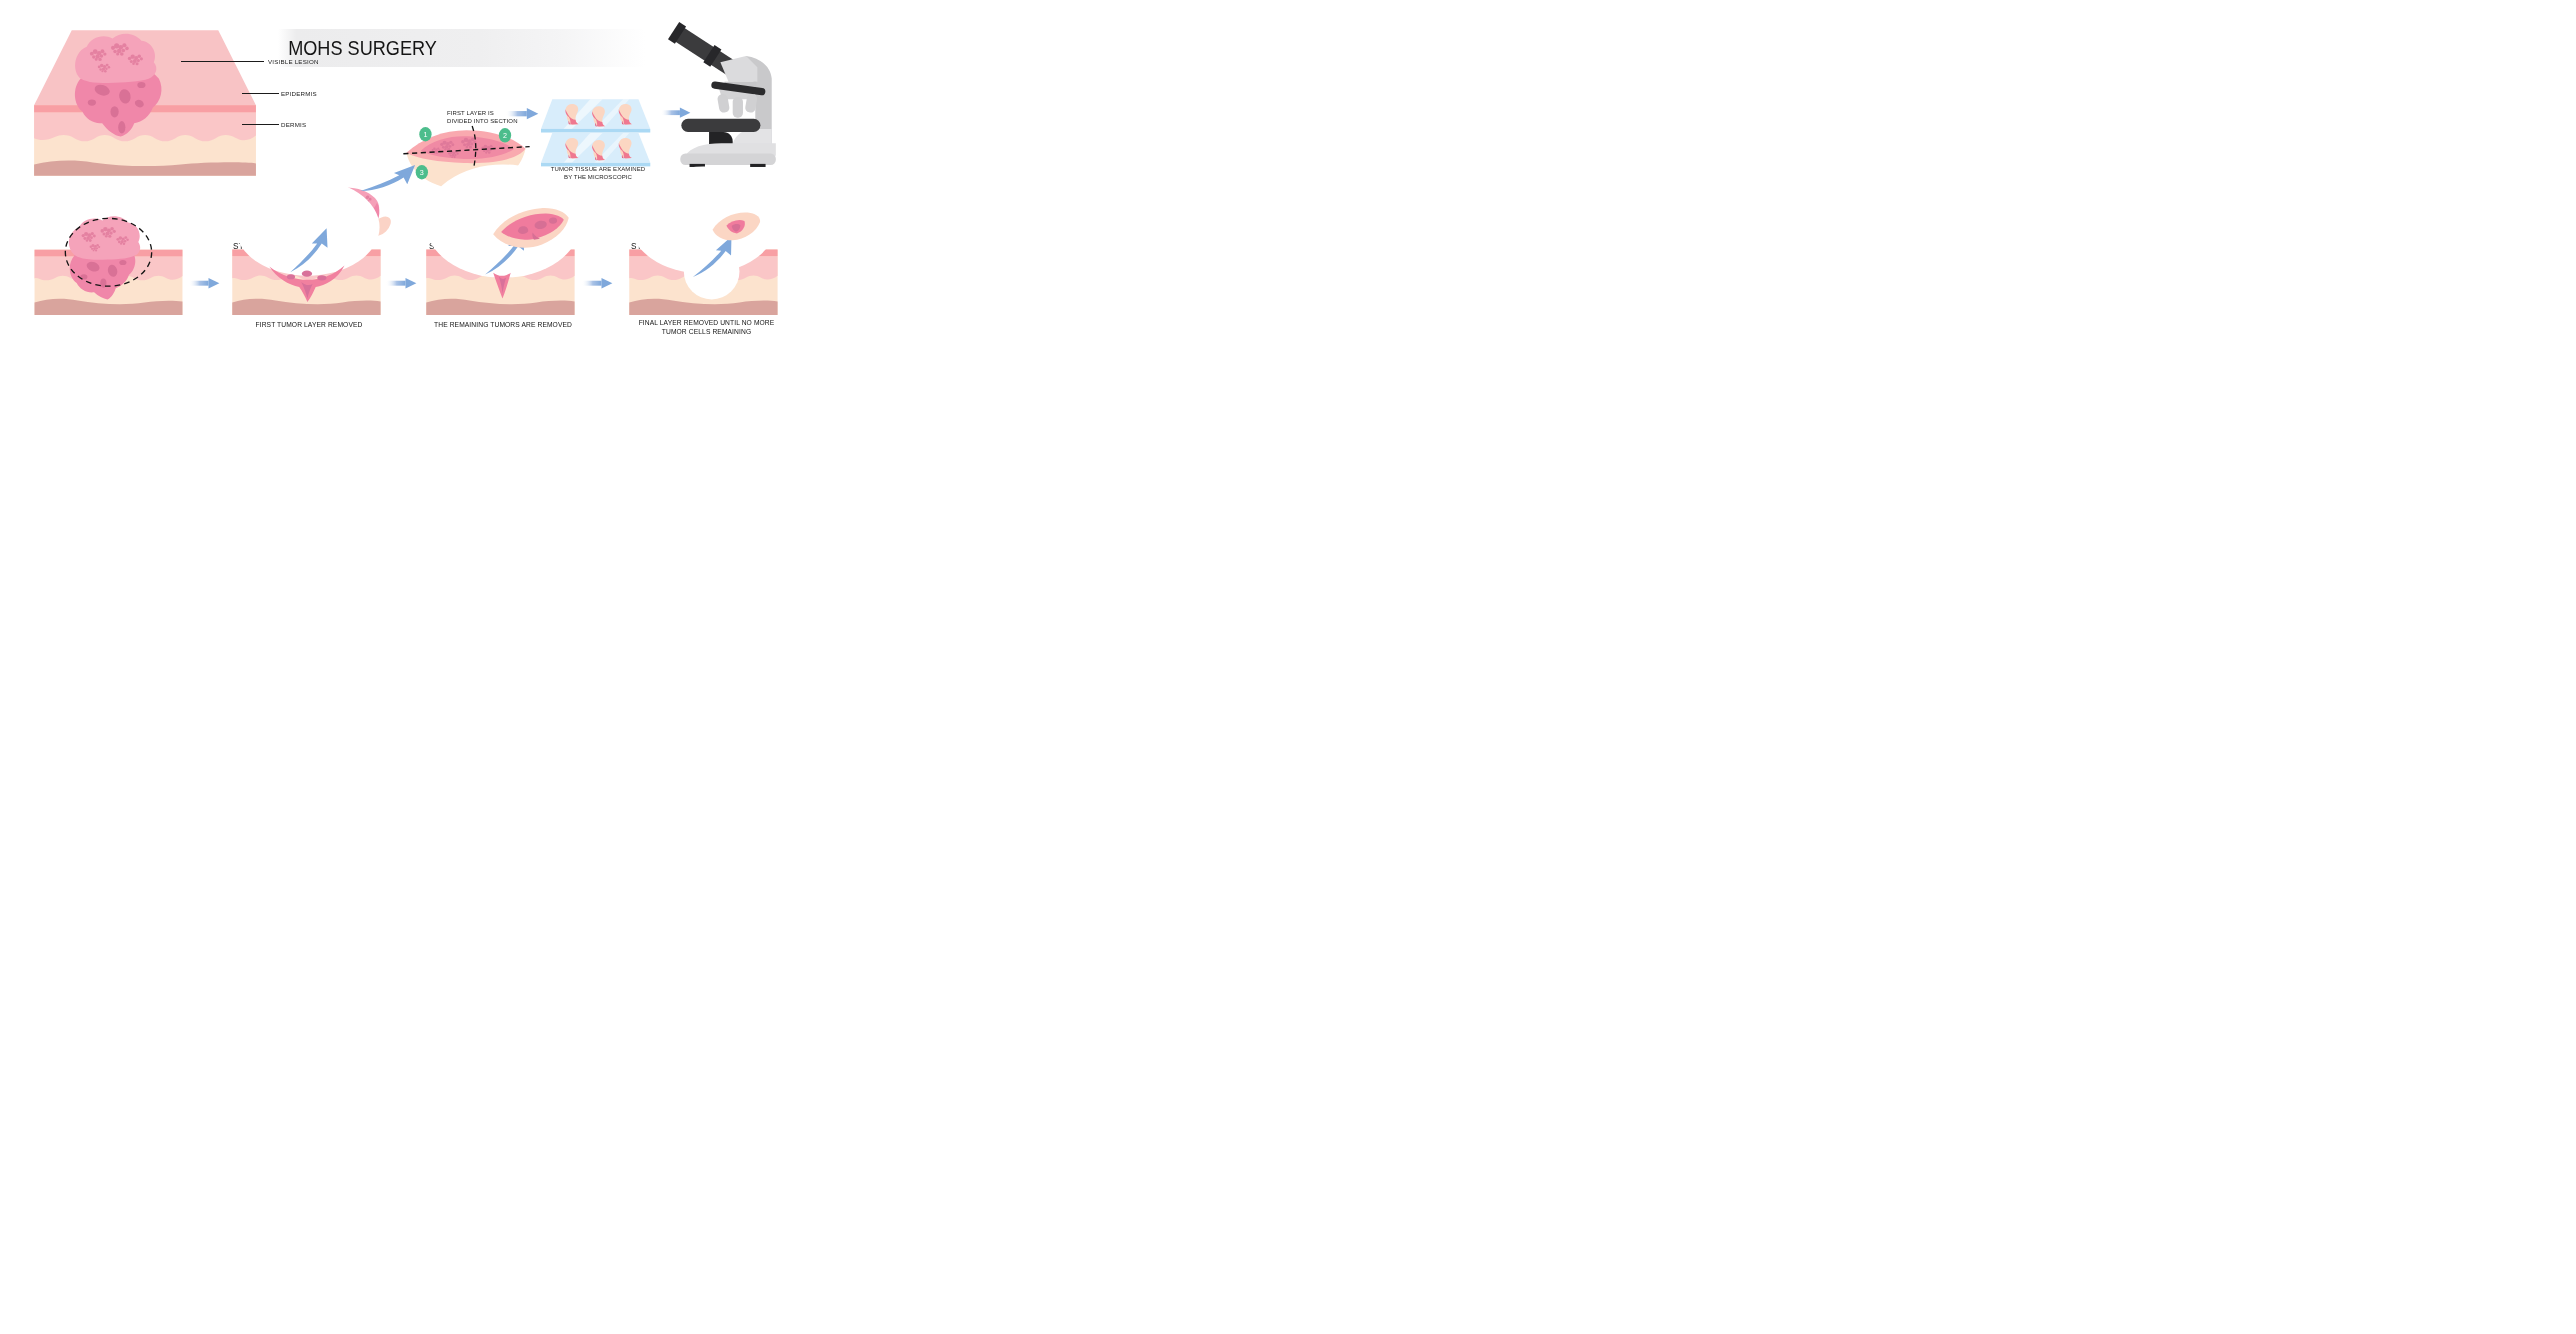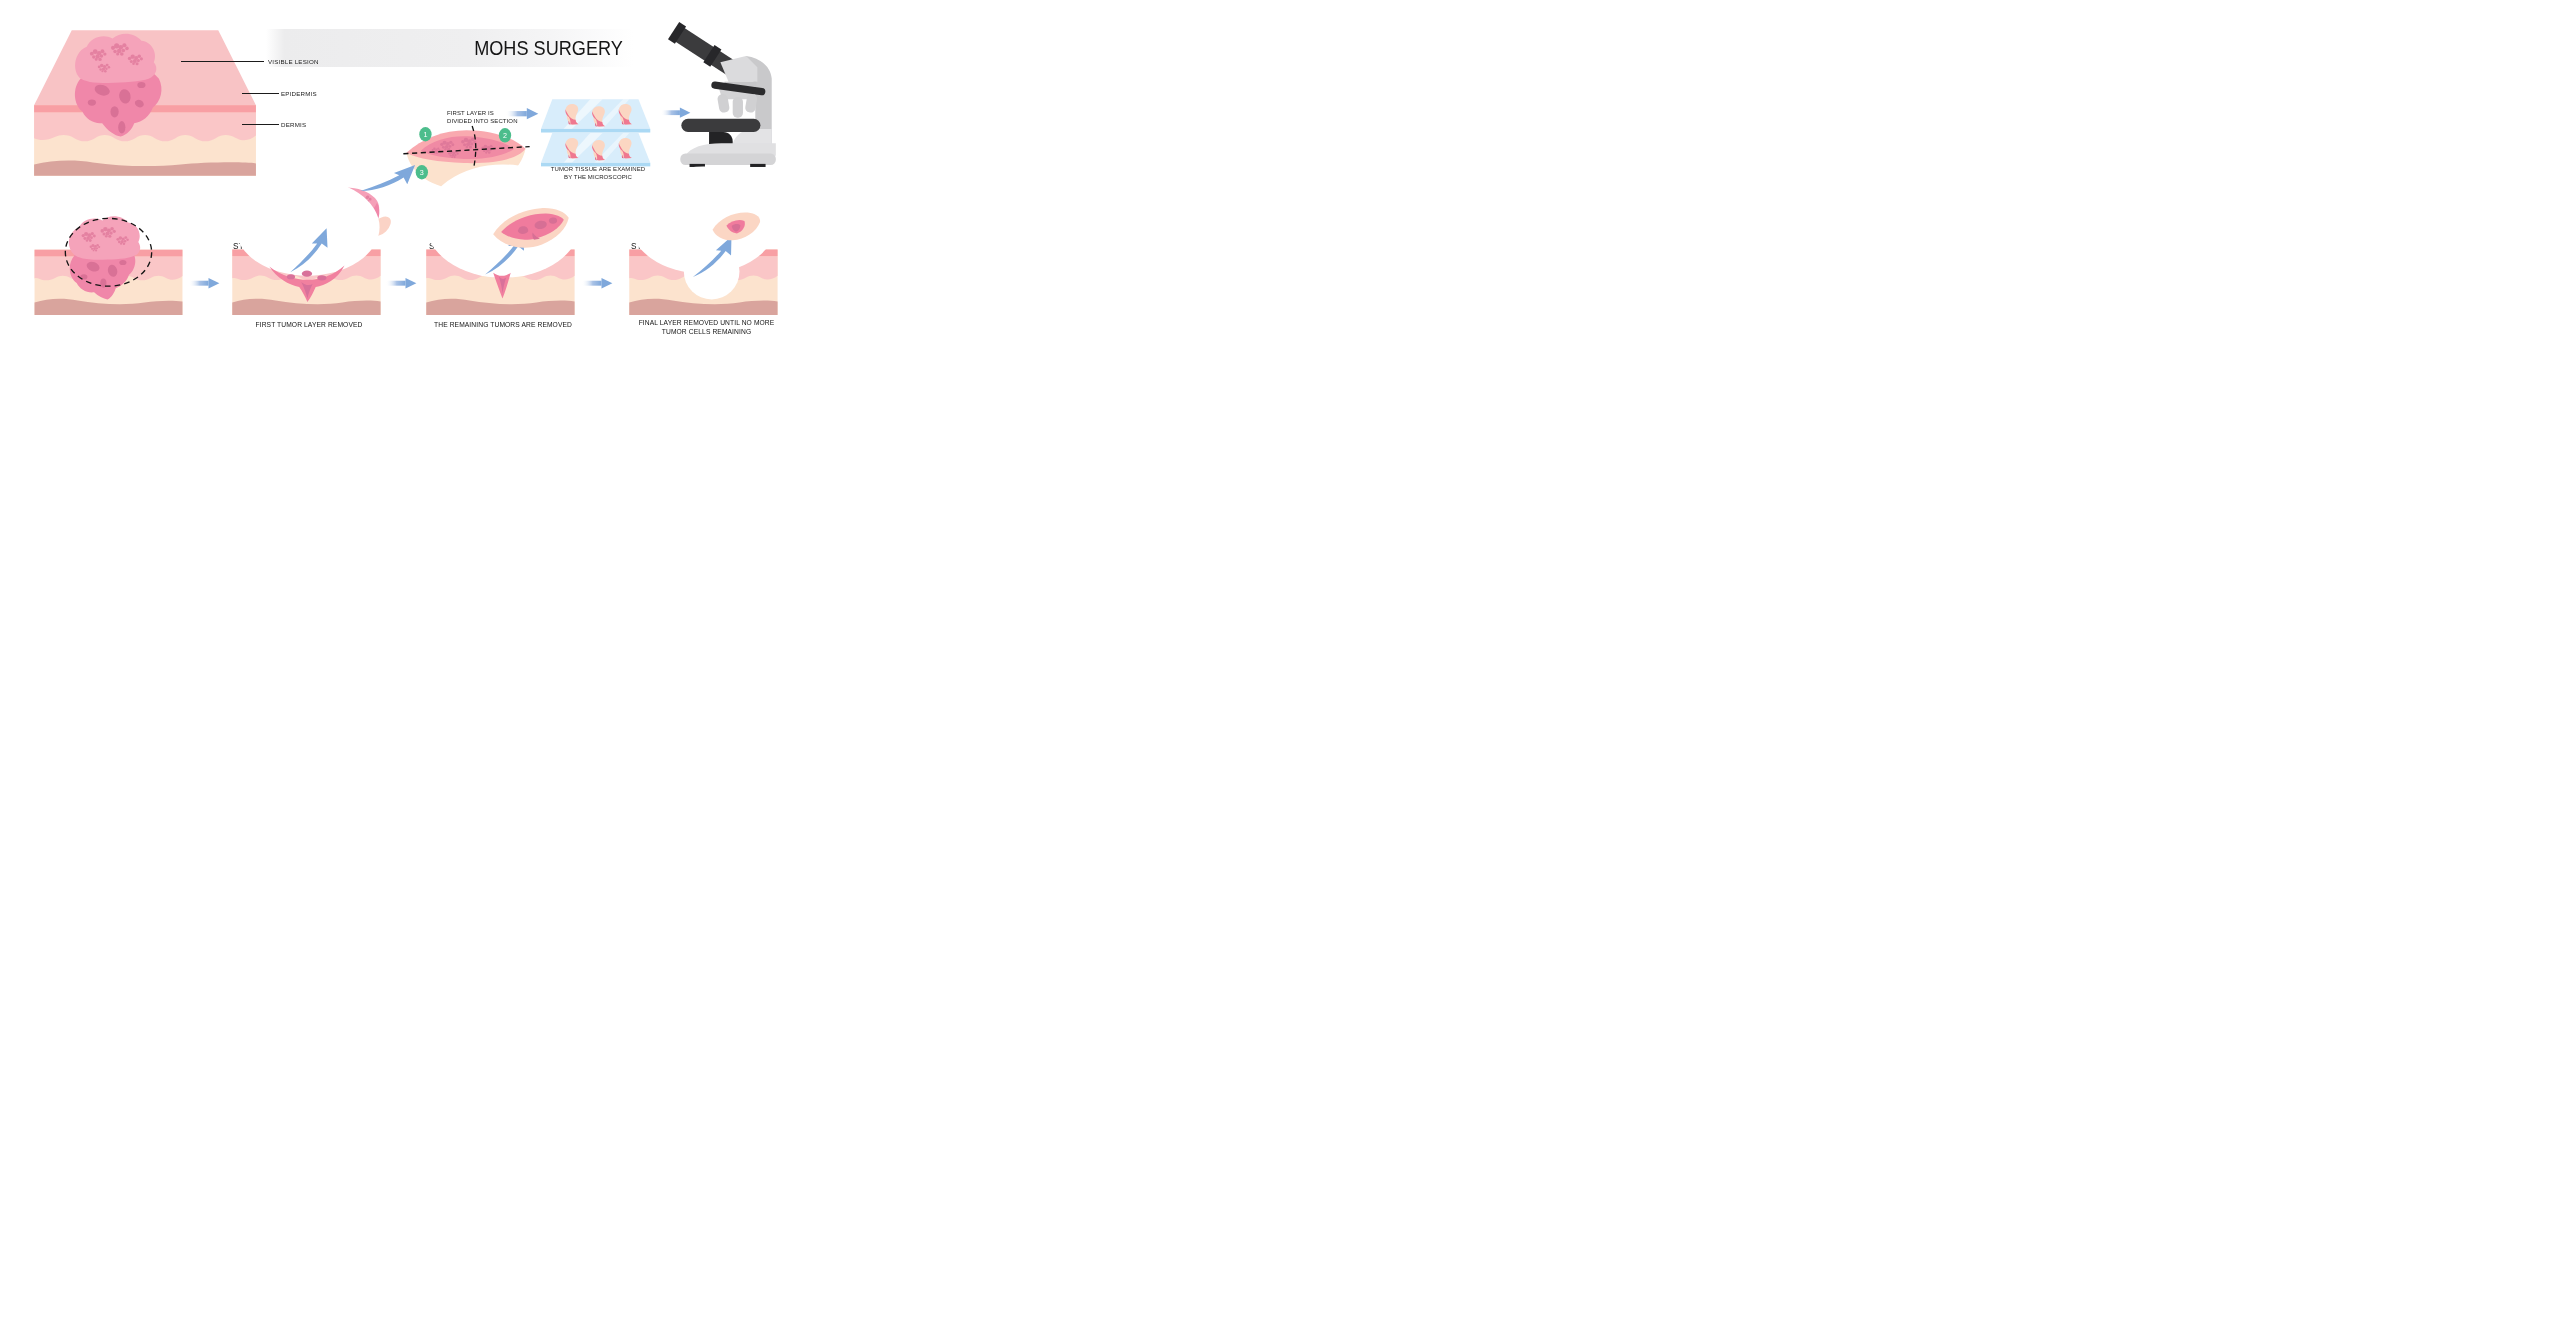--- a/index.html
+++ b/index.html
@@ -1,22 +1,22 @@
 <!DOCTYPE html>
 <html style="font-size:8.2px"><head>
 <meta charset="utf-8">
 <style>
   html,body{margin:0;padding:0;background:#fff;font-family:"Liberation Sans",sans-serif;}
   #stage{position:relative;width:808px;height:361px;background:#ffffff;overflow:hidden;}
   .abs{position:absolute;}
   .nw{white-space:nowrap;}
   
-  #title-band{left:266px;top:29px;width:367px;height:38px;
+  #title-band{left:278px;top:29px;width:367px;height:38px;
     background:linear-gradient(90deg,rgba(236,236,237,0) 0%,#ececed 5%,#efeff0 55%,#f5f5f6 78%,rgba(255,255,255,0) 100%);
-    display:flex;align-items:center;justify-content:flex-end;}
+    display:flex;align-items:center;justify-content:flex-start;}
   #page-title{font-size:20.6px;color:#151515;letter-spacing:0px;transform:scaleX(.88);font-weight:400;}
   
   .lbl{font-size:6.2px;color:#1c1c1c;letter-spacing:0.2px;}
   .leader{height:1px;background:#1b1b1b;}
   
   .smallcap{font-size:6px;color:#1c1c1c;line-height:8.2px;letter-spacing:0.1px;}
   .center{text-align:center;}
   
   .badge{width:10.3px;height:12px;border-radius:50%;background:#4CBD8C;color:#fff;
     display:flex;align-items:center;justify-content:center;font-size:6.7px;}

